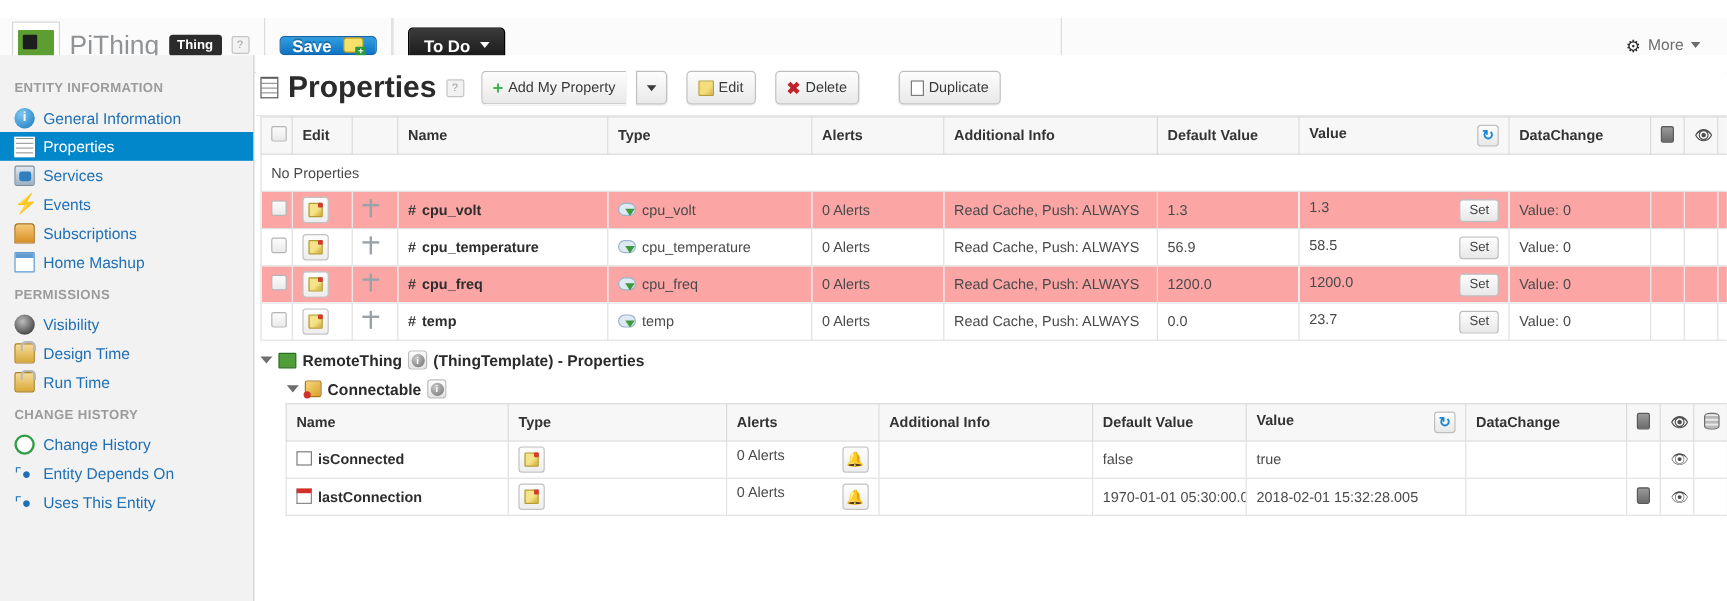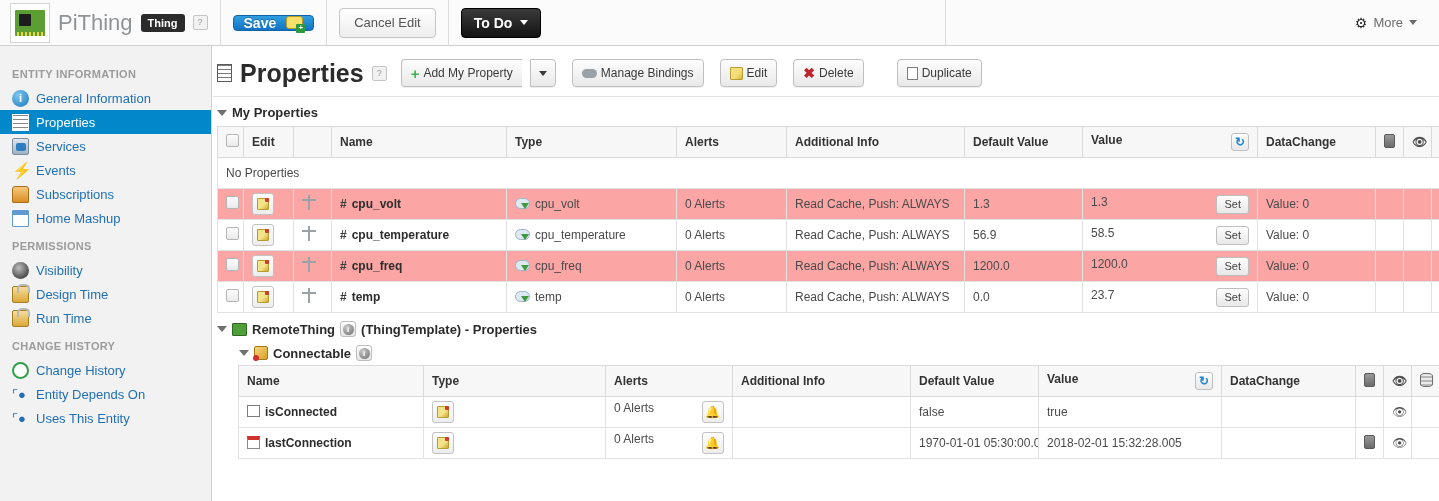--- a/index.html
+++ b/index.html
@@ -8,21 +8,21 @@
     width: 1439px; height: 501px;
     overflow: hidden;
     background: #ffffff;
     font-family: "Liberation Sans", sans-serif;
     font-size: 12px;
     color: #333;
   }
 
   
   #topbar {
-    position: absolute; top: 0; left: 0; width: 1439px; height: 46px;
+    position: absolute; top: 15px; left: 0; width: 1439px; height: 46px;
     background: #fbfbfb;
     border-bottom: 1px solid #cfcfcf;
     display: flex; align-items: center;
   }
   #topbar .sep {
     width: 1px; height: 46px; background: #dcdcdc; flex: 0 0 1px;
   }
   .entity-icon-box {
     width: 40px; height: 40px; margin-left: 10px; margin-right: 8px;
     background: #fff; border: 1px solid #d5d5d5;
@@ -288,21 +288,20 @@
   </div>
   <div id="entity-name">PiThing</div>
   <div class="thing-badge">Thing</div>
   <div class="help-sq">?</div>
   <div class="sep"></div>
   <div class="btn-save">
     <span>Save</span>
     <span class="save-bubble"></span>
   </div>
   <div class="sep"></div>
-  <div class="btn-cancel">Cancel Edit</div>
   <div class="sep"></div>
   <div class="btn-todo">
     <span>To Do</span>
     <span class="caret-dn"></span>
   </div>
   <div class="sep" style="margin-left:auto"></div>
   <div id="more-btn">
     <span class="gear">⚙</span>
     <span>More</span>
     <span class="caret-dn"></span>
@@ -373,44 +372,36 @@
     <span class="title-ico"></span>
     <span id="page-title">Properties</span>
     <span class="help-sq" style="margin-right:6px">?</span>
 
     <div class="tbtn split-main">
       <span class="plus-ico">+</span>
       <span>Add My Property</span>
     </div>
     <div class="tbtn split-arrow">
       <span class="caret-dn"></span>
-    </div>
-    <div class="tbtn" style="margin-left:8px">
-      <span class="bind-ico"></span>
-      <span>Manage Bindings</span>
     </div>
     <div class="tbtn" style="margin-left:8px">
       <span class="pencil-ico"></span>
       <span>Edit</span>
     </div>
     <div class="tbtn" style="margin-left:8px">
       <span class="x-ico">✖</span>
       <span>Delete</span>
     </div>
     <div class="tbtn" style="margin-left:25px">
       <span class="dup-ico"></span>
       <span>Duplicate</span>
     </div>
   </div>
   <hr class="rule">
 
-  <div class="section-head">
-    <span class="tri"></span>
-    <span>My Properties</span>
-  </div>
 
   <table class="grid" style="width:1224px;margin-left:4px;">
     <colgroup>
       <col style="width:26px">
         <col style="width:50px">
         <col style="width:38px">
       <col style="width:175px">
         <col style="width:170px">
         <col style="width:110px">
       <col style="width:178px">

